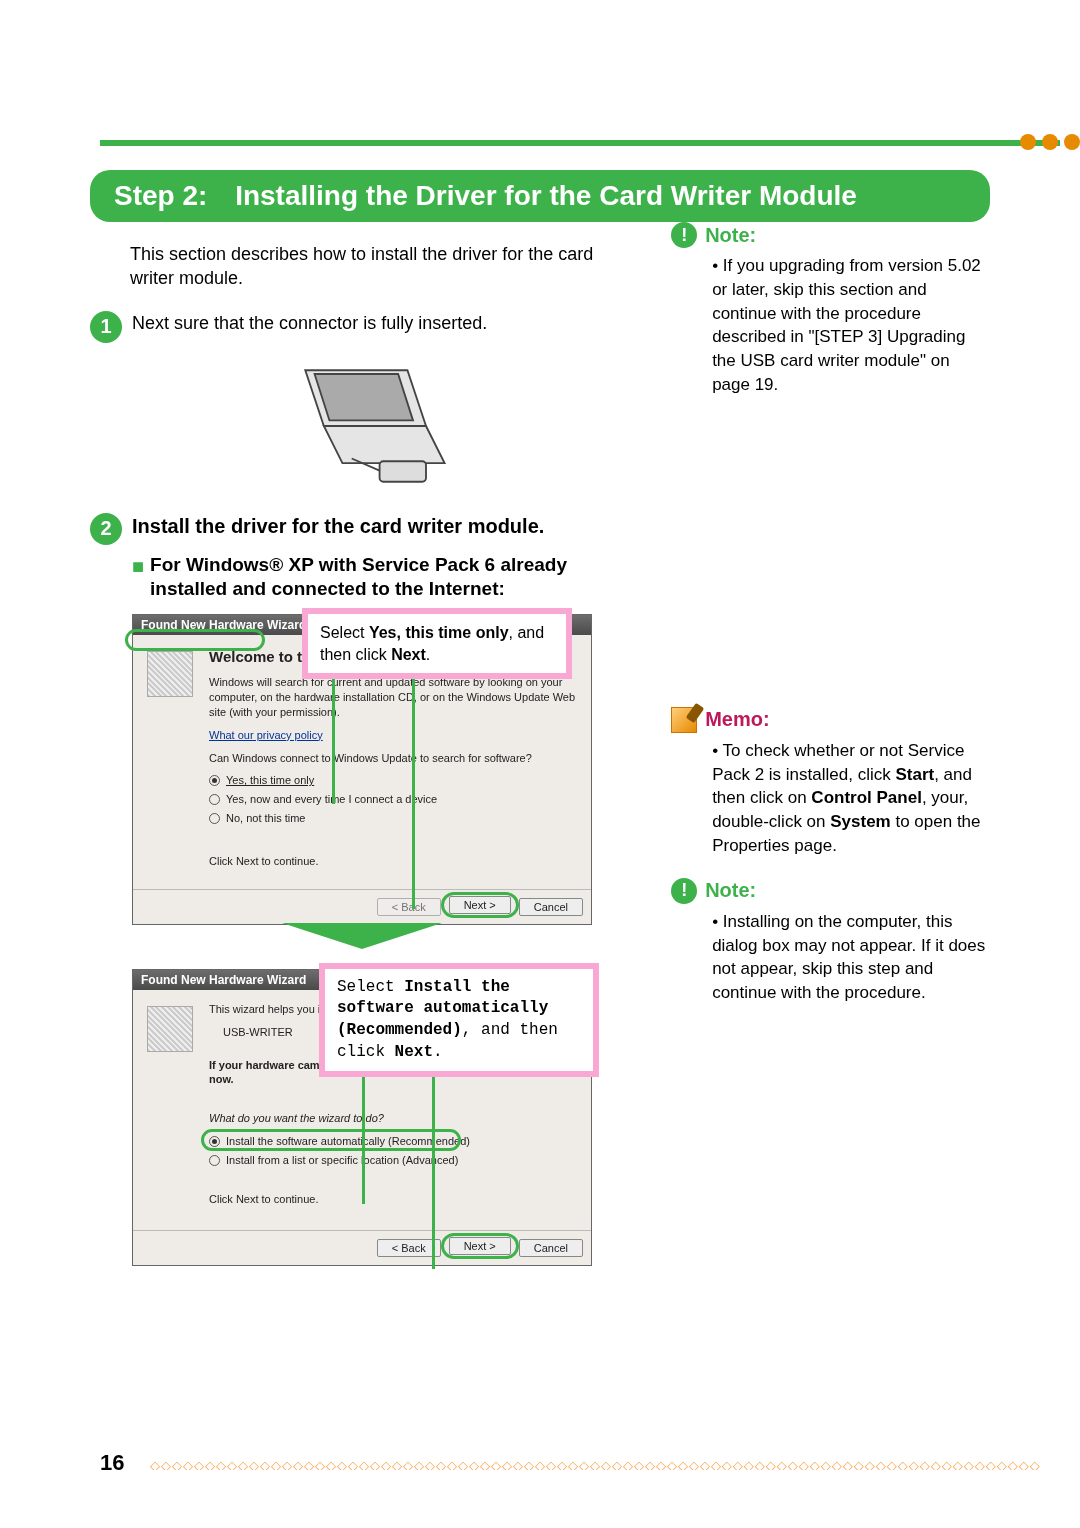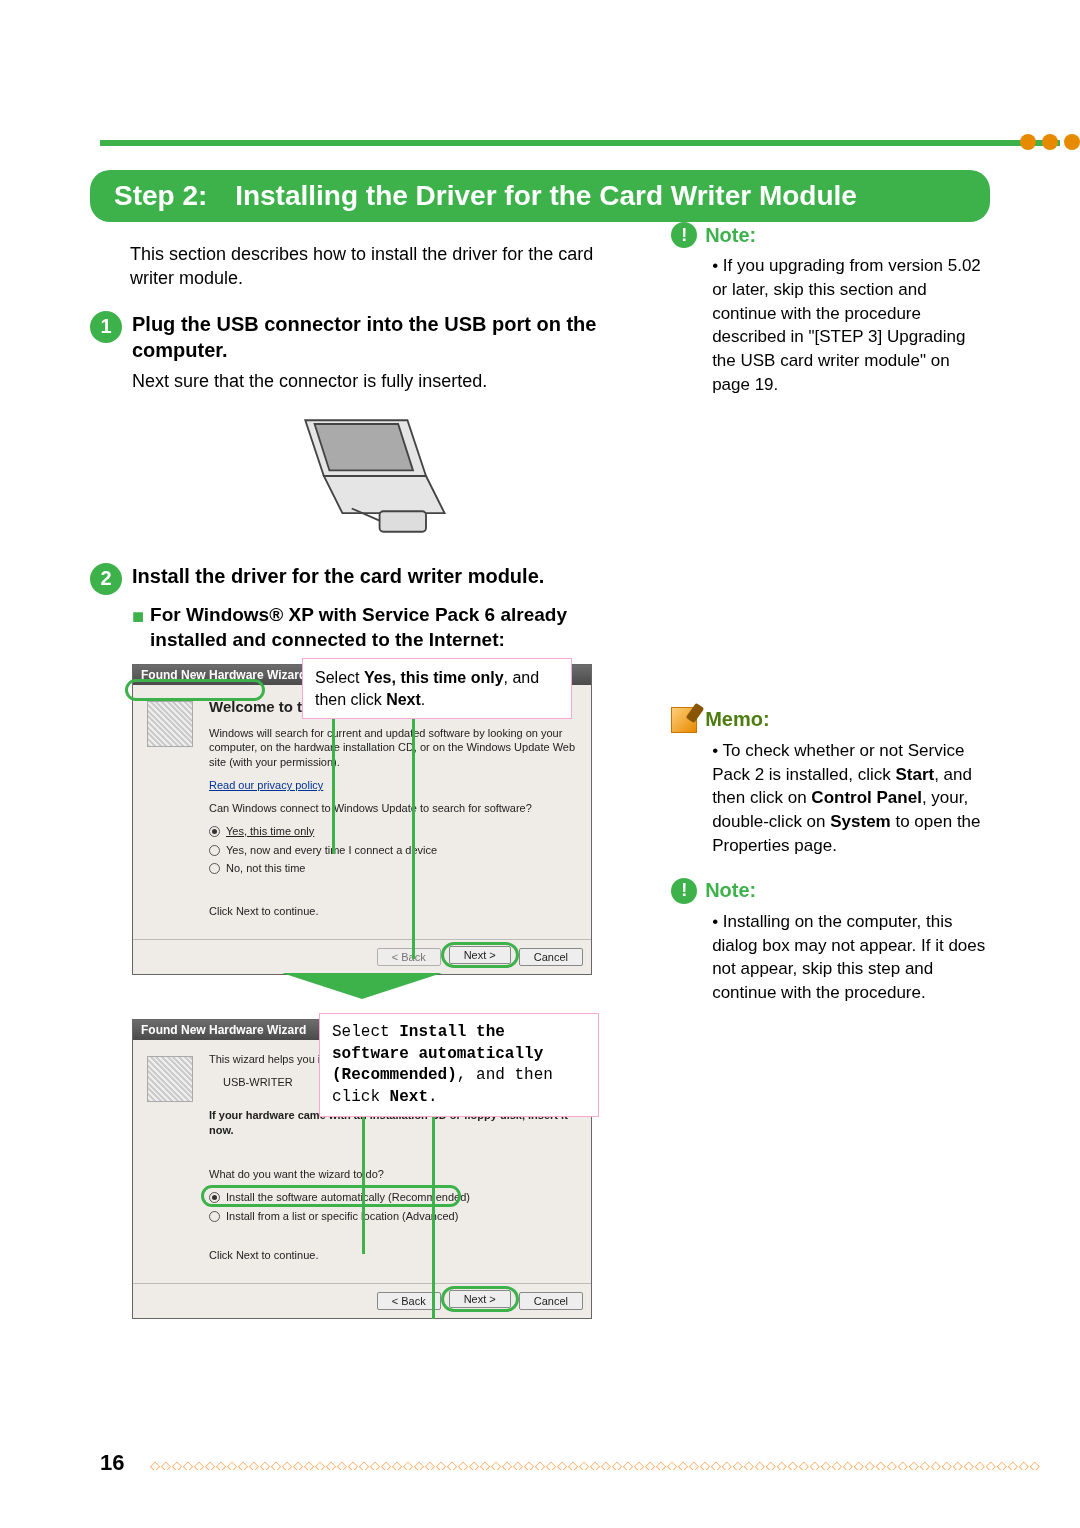--- a/index.html
+++ b/index.html
@@ -172,21 +172,21 @@
   }
   .highlight-oval {
     border: 3px solid #3db24b;
     border-radius: 18px;
     position: absolute;
     pointer-events: none;
   }
   .callout {
     position: absolute;
     background: #fff;
-    border: 1px solid #f9a8d4;
+    border: 6px solid #f9a8d4;
     padding: 8px 12px;
     font-size: 16px;
     line-height: 1.35;
     z-index: 5;
     font-family: "Myriad Pro","Segoe UI",Arial,sans-serif;
   }
   .callout-line {
     position: absolute;
     background: #3db24b;
     z-index: 4;
@@ -201,21 +201,21 @@
 
   .note-box, .memo-box {
     margin-bottom: 20px;
   }
   .note-head, .memo-head {
     display: flex; align-items: center; gap: 8px;
     font-weight: bold; font-size: 20px;
     margin-bottom: 6px;
   }
   .note-head { color: #3db24b; }
-  .memo-head { color: #4d7c0f; }
+  .memo-head { color: #be185d; }
   .note-icon {
     width: 26px; height: 26px; border-radius: 50%;
     background: #3db24b; color:#fff;
     display:flex; align-items:center; justify-content:center;
     font-weight:bold; font-size:18px;
   }
   .memo-icon {
     width: 26px; height: 26px;
     background: linear-gradient(135deg,#ffcf7a,#e68a00);
     border: 1px solid #c77400;
@@ -269,21 +269,20 @@
 
   <div class="columns">
 
     <div class="col-left">
 
       <p class="intro">This section describes how to install the driver for the card writer module.</p>
 
       <div class="step">
         <span class="num-circle">1</span>
         <div class="step-body">
-          <div class="step-title">Plug the USB connector into the USB port on the computer.</div>
           <div class="step-text">Next sure that the connector is fully inserted.</div>
         </div>
       </div>
 
       <div class="laptop">
         <svg viewBox="0 0 200 140">
           <g stroke="#444" stroke-width="2" fill="#e5e5e5">
             <polygon points="40,10 150,10 170,70 60,70"></polygon>
             <polygon points="60,70 170,70 190,110 80,110"></polygon>
             <polygon points="50,14 140,14 156,64 66,64" fill="#aaa"></polygon>
@@ -313,21 +312,21 @@
         <div class="callout-line" style="top:50px; left:200px; width:3px; height:140px;"></div>
         <div class="callout-line" style="top:50px; left:280px; width:3px; height:245px;"></div>
 
         <div class="dialog">
           <div class="dialog-title">Found New Hardware Wizard</div>
           <div class="dialog-body">
             <div class="dialog-icon"></div>
             <div class="dialog-content">
               <div class="welcome">Welcome to the Found New Hardware Wizard</div>
               <p>Windows will search for current and updated software by looking on your computer, on the hardware installation CD, or on the Windows Update Web site (with your permission).</p>
-              <p><a class="privacy">Read our privacy policy</a></p>
+              <p><a class="privacy">What our privacy policy</a></p>
               <p>Can Windows connect to Windows Update to search for software?</p>
               <div class="radio-row">
                 <span class="radio-dot checked"></span>
                 <span style="text-decoration:underline">Yes, this time only</span>
                 <div class="highlight-oval" style="top:-6px; left:-8px; width:140px; height:22px;"></div>
               </div>
               <div class="radio-row">
                 <span class="radio-dot"></span>
                 <span>Yes, now and every time I connect a device</span>
               </div>
@@ -358,21 +357,21 @@
         <div class="callout-line" style="top:70px; left:300px; width:3px; height:230px;"></div>
 
         <div class="dialog">
           <div class="dialog-title">Found New Hardware Wizard</div>
           <div class="dialog-body">
             <div class="dialog-icon"></div>
             <div class="dialog-content">
               <p>This wizard helps you install software for:</p>
               <p style="margin-left:14px;">USB-WRITER</p>
               <p style="margin-top:18px;"><b>If your hardware came with an installation CD or floppy disk, insert it now.</b></p>
-              <p style="margin-top:30px;">What do you want the wizard to do?</p>
+              <p style="margin-top:24px;font-style:italic;">What do you want the wizard to do?</p>
               <div class="radio-row" style="position:relative;">
                 <span class="radio-dot checked"></span>
                 <span>Install the software automatically (Recommended)</span>
                 <div class="highlight-oval" style="top:-5px; left:-8px; width:260px; height:22px;"></div>
               </div>
               <div class="radio-row">
                 <span class="radio-dot"></span>
                 <span>Install from a list or specific location (Advanced)</span>
               </div>
               <p style="margin-top:24px;">Click Next to continue.</p>

